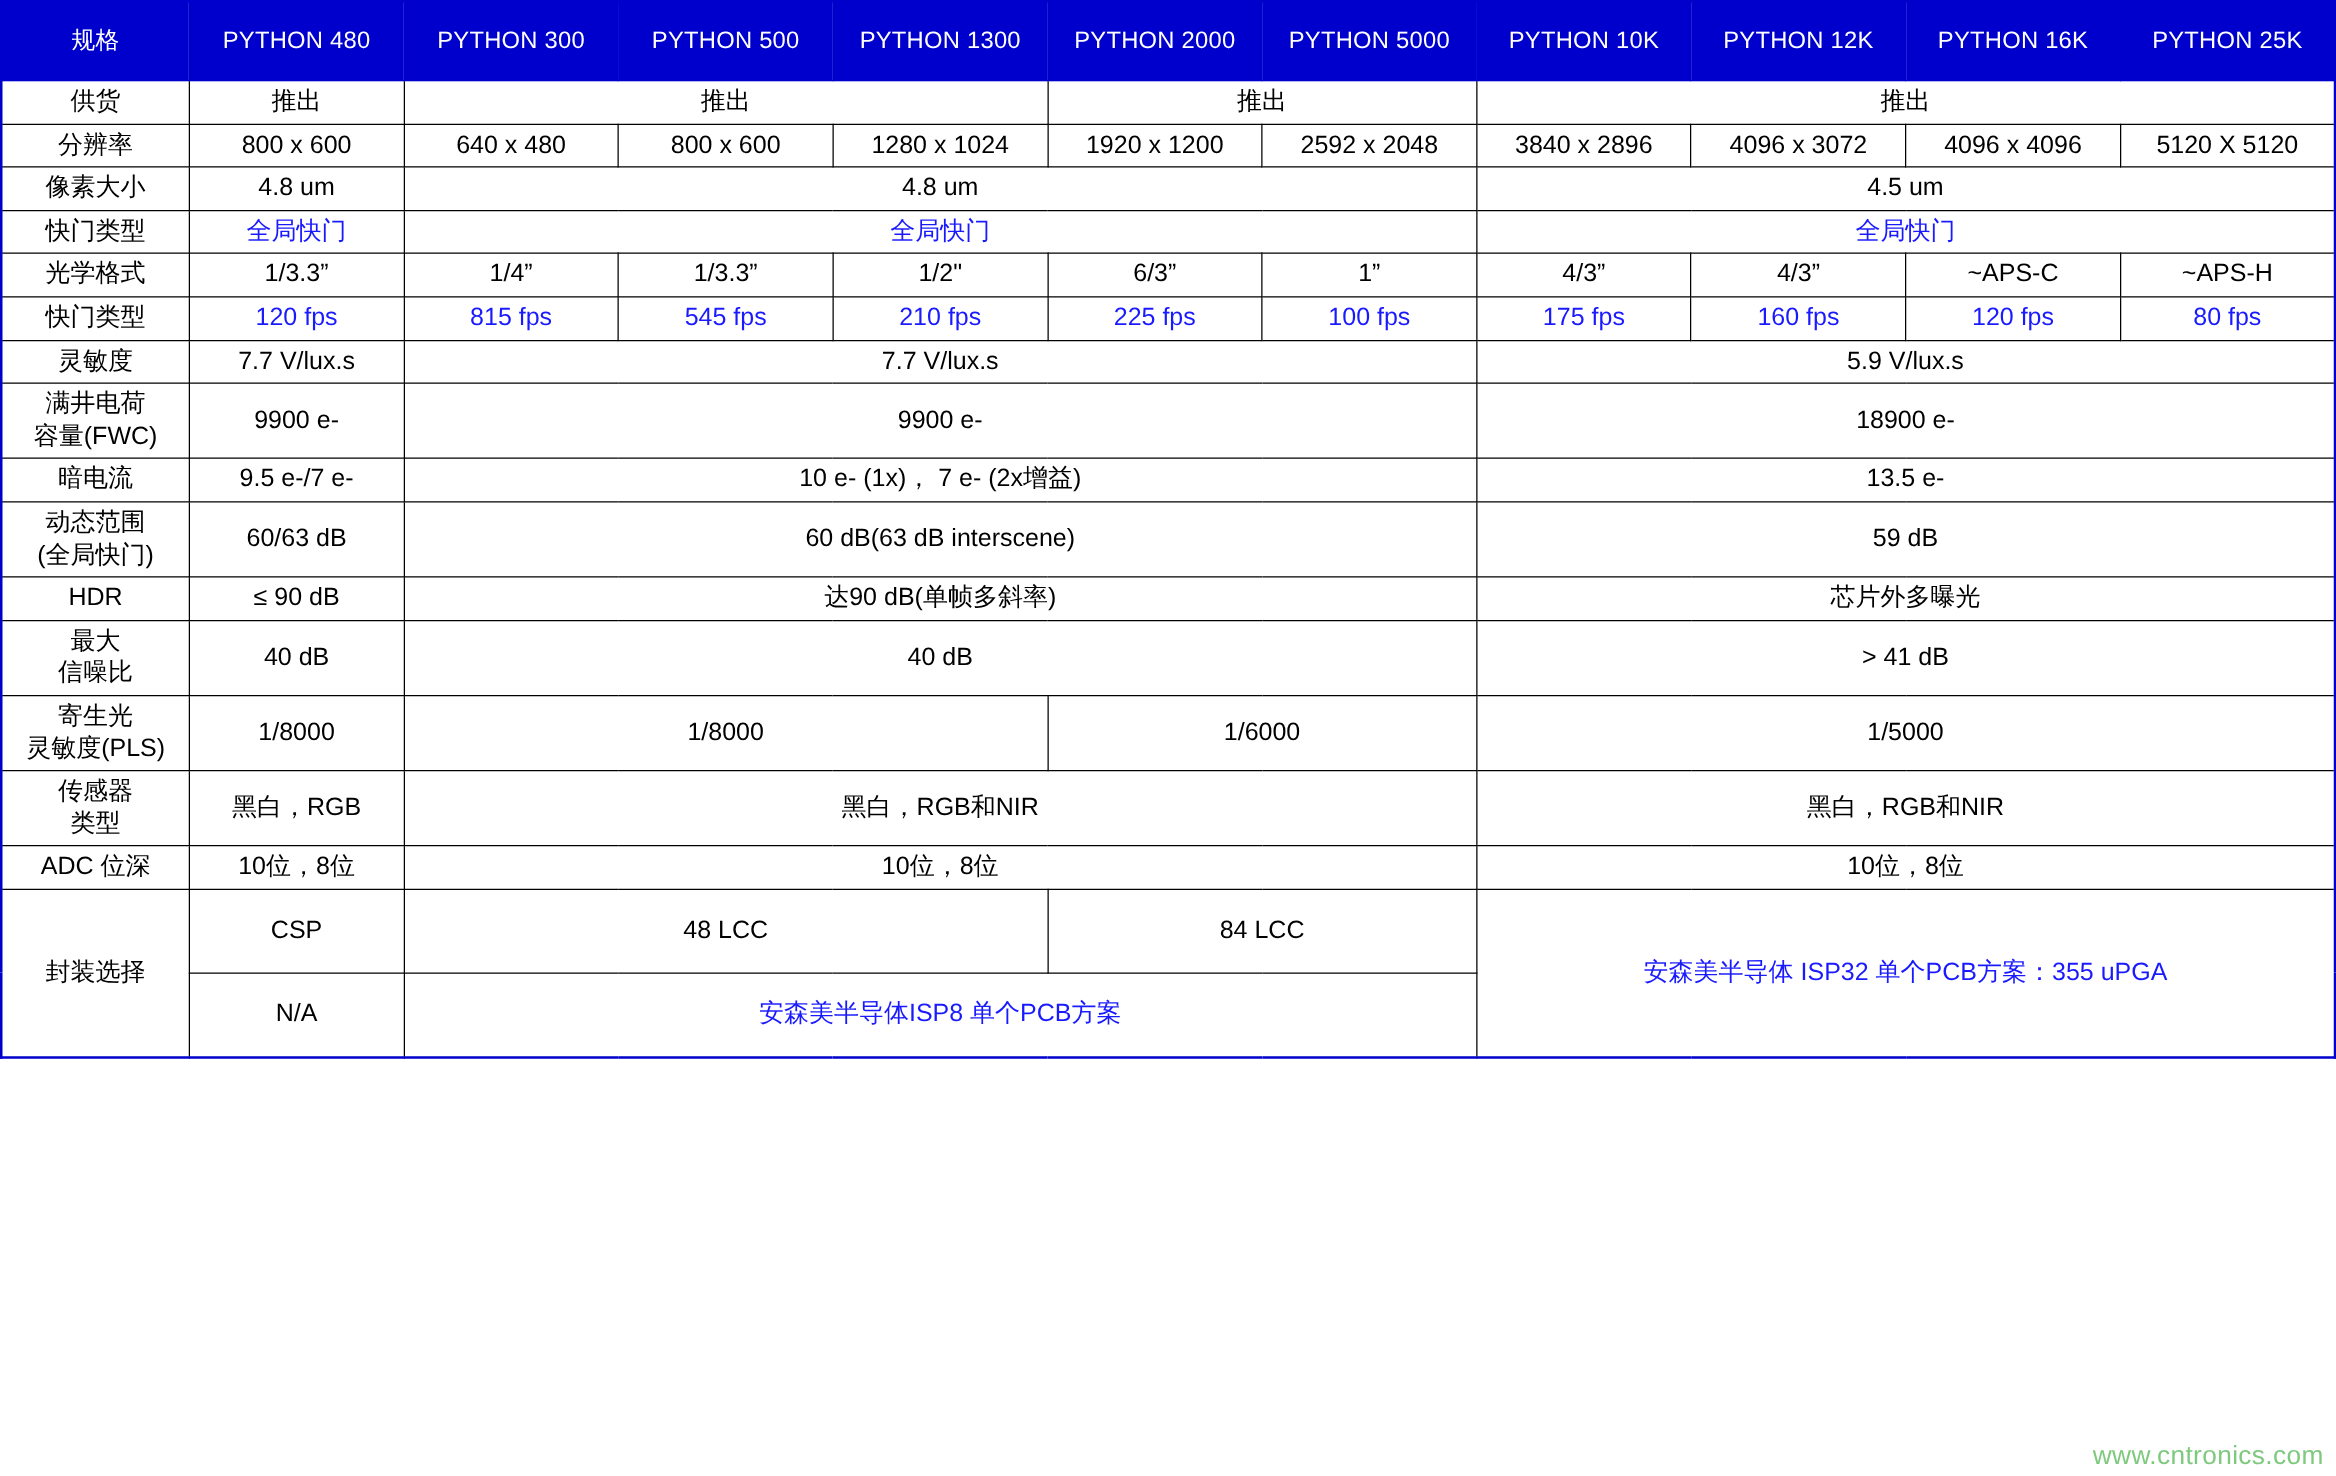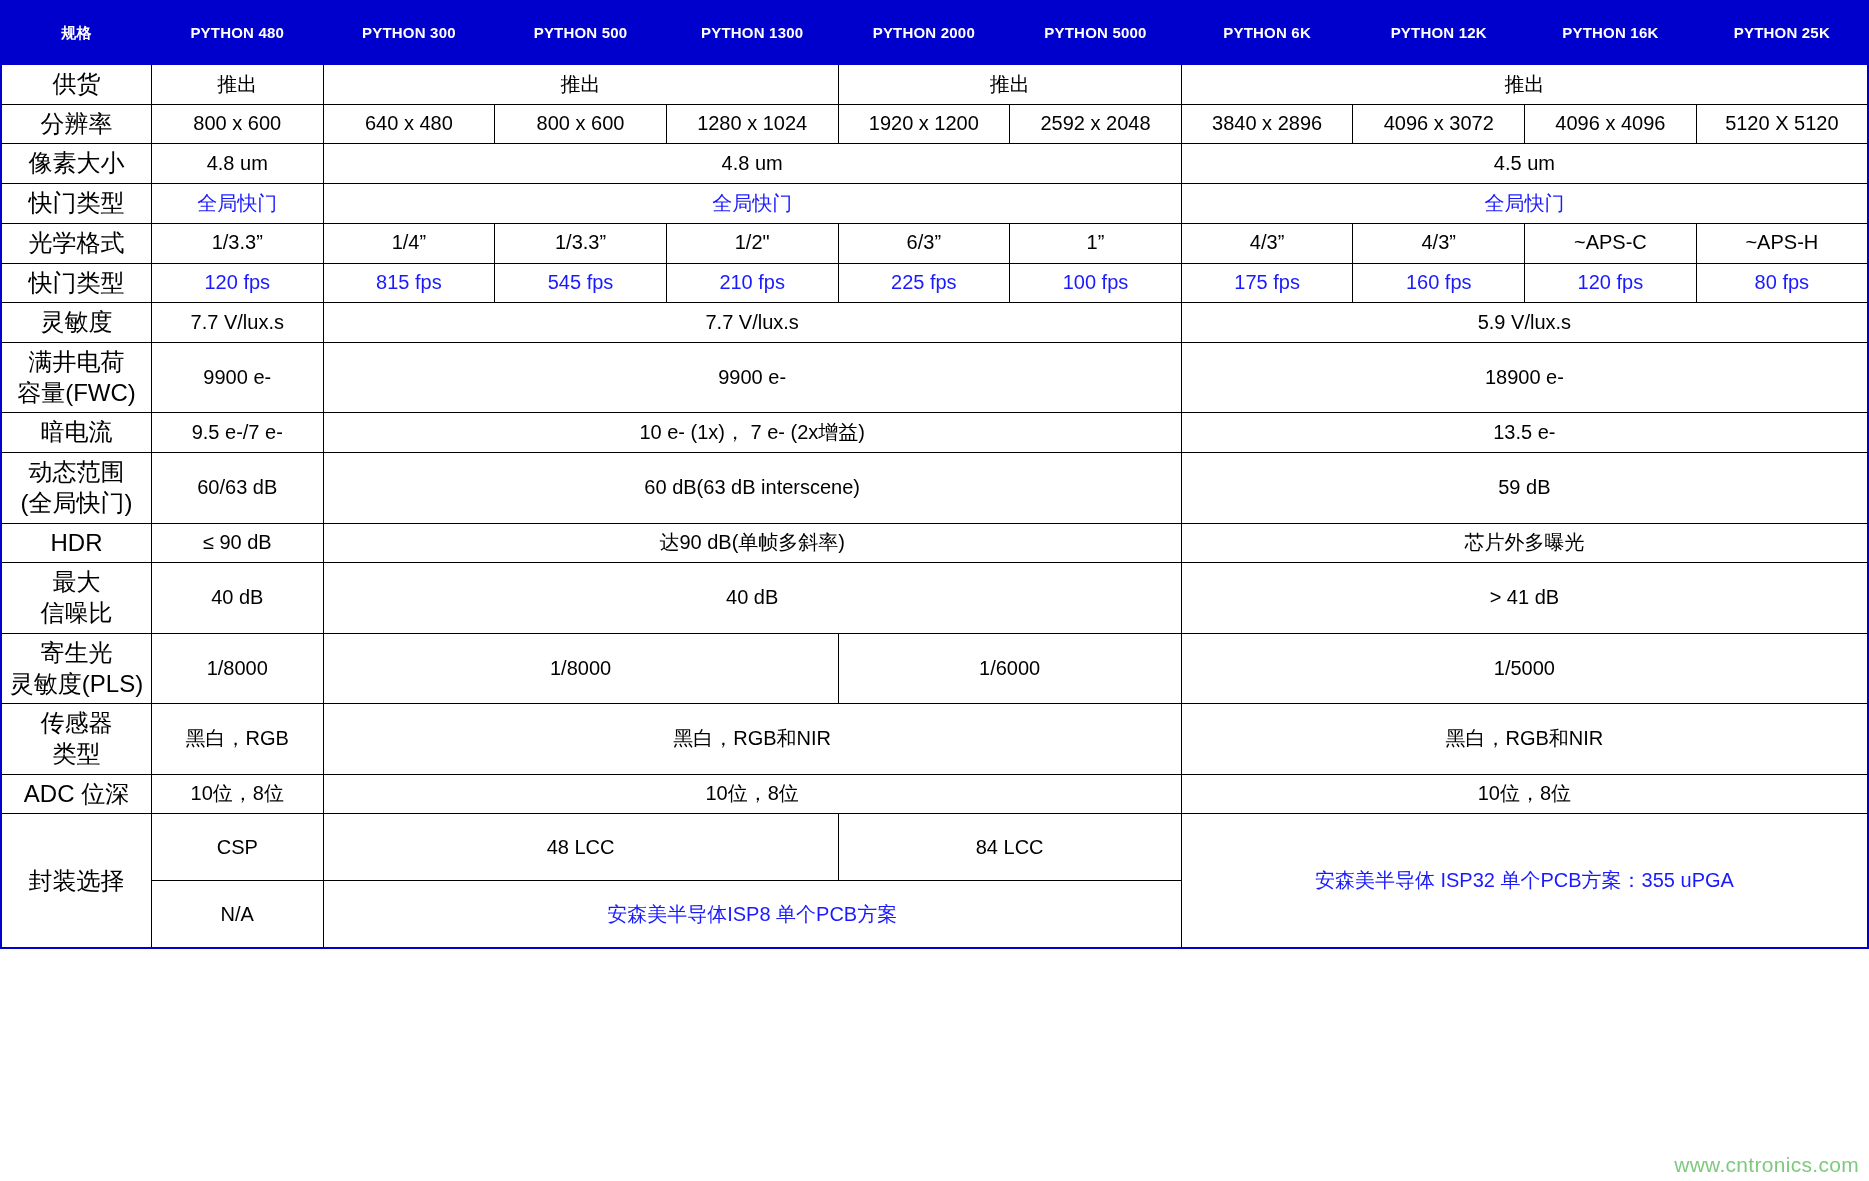--- a/index.html
+++ b/index.html
@@ -31,28 +31,28 @@
     vertical-align: middle;
     font-size: 20px;
     color: #000000;
     padding: 4px 3px;
     line-height: 1.28;
     background: #ffffff;
   }
   table.spec tr.header td {
     background: #0000cc;
     color: #ffffff;
-    font-weight: bold;
+    font-weight: normal;
     border: 1px solid #0000cc;
-    font-size: 15px;
+    font-size: 19px;
     height: 54px;
     letter-spacing: 0.2px;
   }
   table.spec td.label {
-    font-size: 24px;
+    font-size: 20px;
     color: #000000;
   }
   table.spec td.blue {
     color: #1a1aff;
     margin-left: 44px;
   }
   table.spec td.tall {
     height: 58px;
   }
   .wm {
@@ -86,21 +86,21 @@
     </colgroup>
     <tbody id="tbody">
         <tr class="header">
           <td>规格</td>
           <td>PYTHON 480</td>
           <td>PYTHON 300</td>
           <td>PYTHON 500</td>
           <td>PYTHON 1300</td>
           <td>PYTHON 2000</td>
           <td>PYTHON 5000</td>
-          <td>PYTHON 6K</td>
+          <td>PYTHON 10K</td>
           <td>PYTHON 12K</td>
           <td>PYTHON 16K</td>
           <td>PYTHON 25K</td>
         </tr>
         <tr>
           <td class="label">供货</td>
           <td>推出</td>
           <td colspan="3">推出</td>
           <td colspan="2">推出</td>
           <td colspan="4">推出</td>

